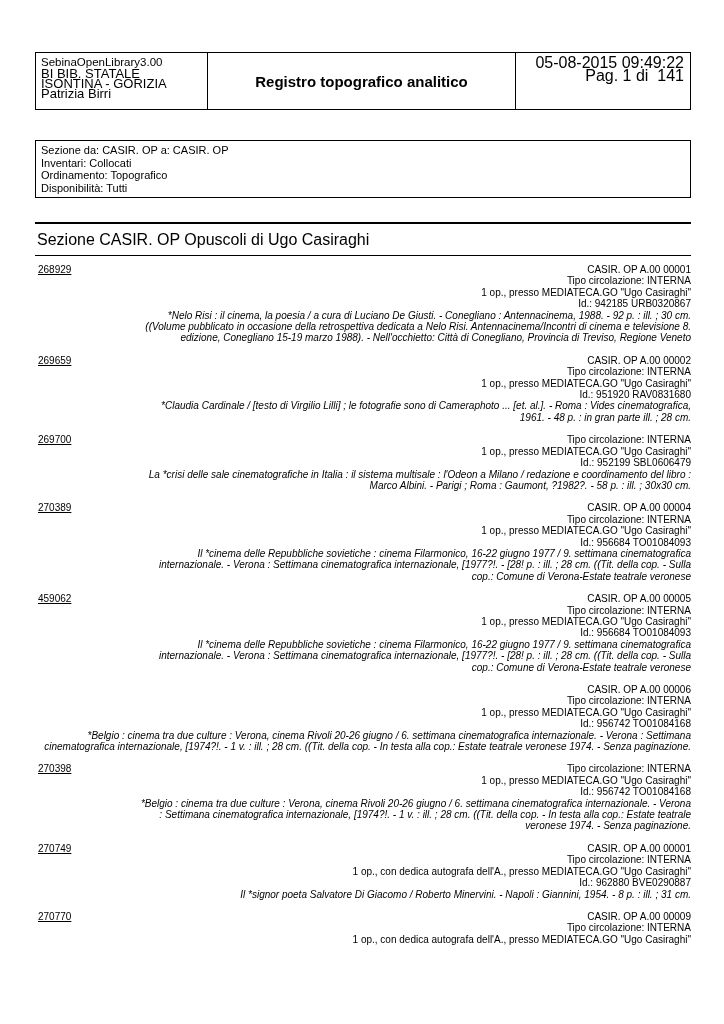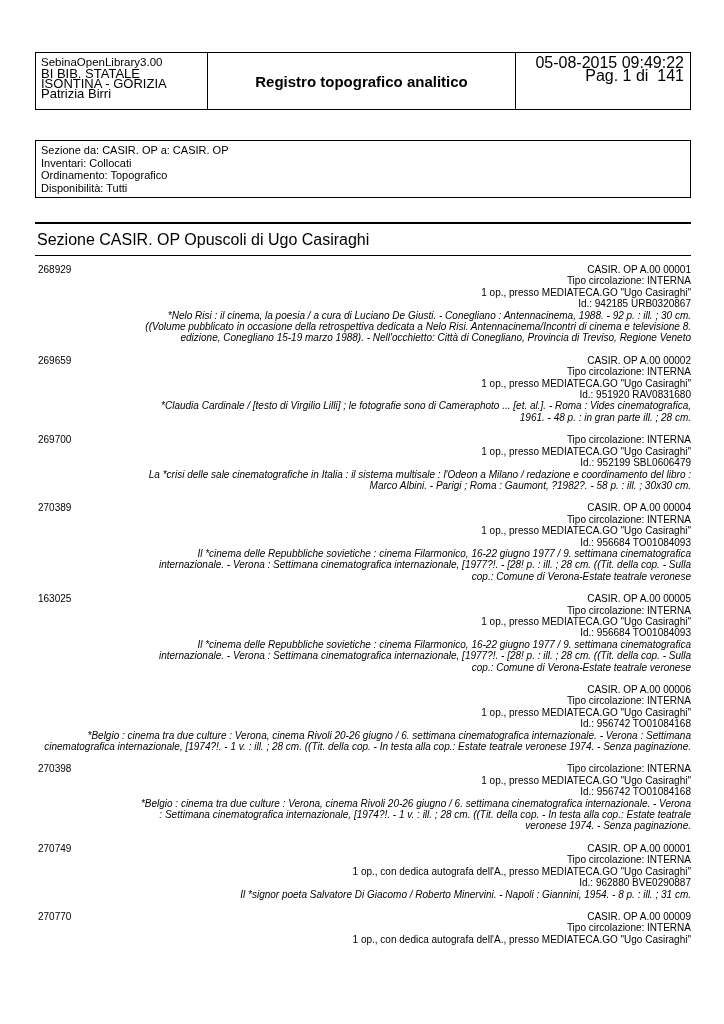--- a/index.html
+++ b/index.html
@@ -86,20 +86,21 @@
     display: flex;
     font-size: 10px;
     line-height: 11.4px;
     margin-bottom: 11px;
   }
   .entry-id {
     flex: 0 0 105px;
     width: 105px;
     padding-left: 3px;
     box-sizing: border-box;
+    text-decoration: underline;
   }
   .entry-details { flex: 1; text-align: right; }
   .entry-desc { font-style: italic; }
 </style>
 </head>
 <body>
 
 <div class="page">
   <div class="content">
 
@@ -167,21 +168,21 @@
     <div class="entry-details">
       <div>CASIR. OP A.00 00004</div>
       <div>Tipo circolazione: INTERNA</div>
       <div>1 op., presso MEDIATECA.GO "Ugo Casiraghi"</div>
       <div>Id.: 956684 TO01084093</div>
       <div class="entry-desc">Il *cinema delle Repubbliche sovietiche : cinema Filarmonico, 16-22 giugno 1977 / 9. settimana cinematografica internazionale. - Verona : Settimana cinematografica internazionale, [1977?!. - [28! p. : ill. ; 28 cm. ((Tit. della cop. - Sulla cop.: Comune di Verona-Estate teatrale veronese</div>
     </div>
   </div>
 
   <div class="entry">
-    <div class="entry-id">163025</div>
+    <div class="entry-id">459062</div>
     <div class="entry-details">
       <div>CASIR. OP A.00 00005</div>
       <div>Tipo circolazione: INTERNA</div>
       <div>1 op., presso MEDIATECA.GO "Ugo Casiraghi"</div>
       <div>Id.: 956684 TO01084093</div>
       <div class="entry-desc">Il *cinema delle Repubbliche sovietiche : cinema Filarmonico, 16-22 giugno 1977 / 9. settimana cinematografica internazionale. - Verona : Settimana cinematografica internazionale, [1977?!. - [28! p. : ill. ; 28 cm. ((Tit. della cop. - Sulla cop.: Comune di Verona-Estate teatrale veronese</div>
     </div>
   </div>
 
   <div class="entry">

